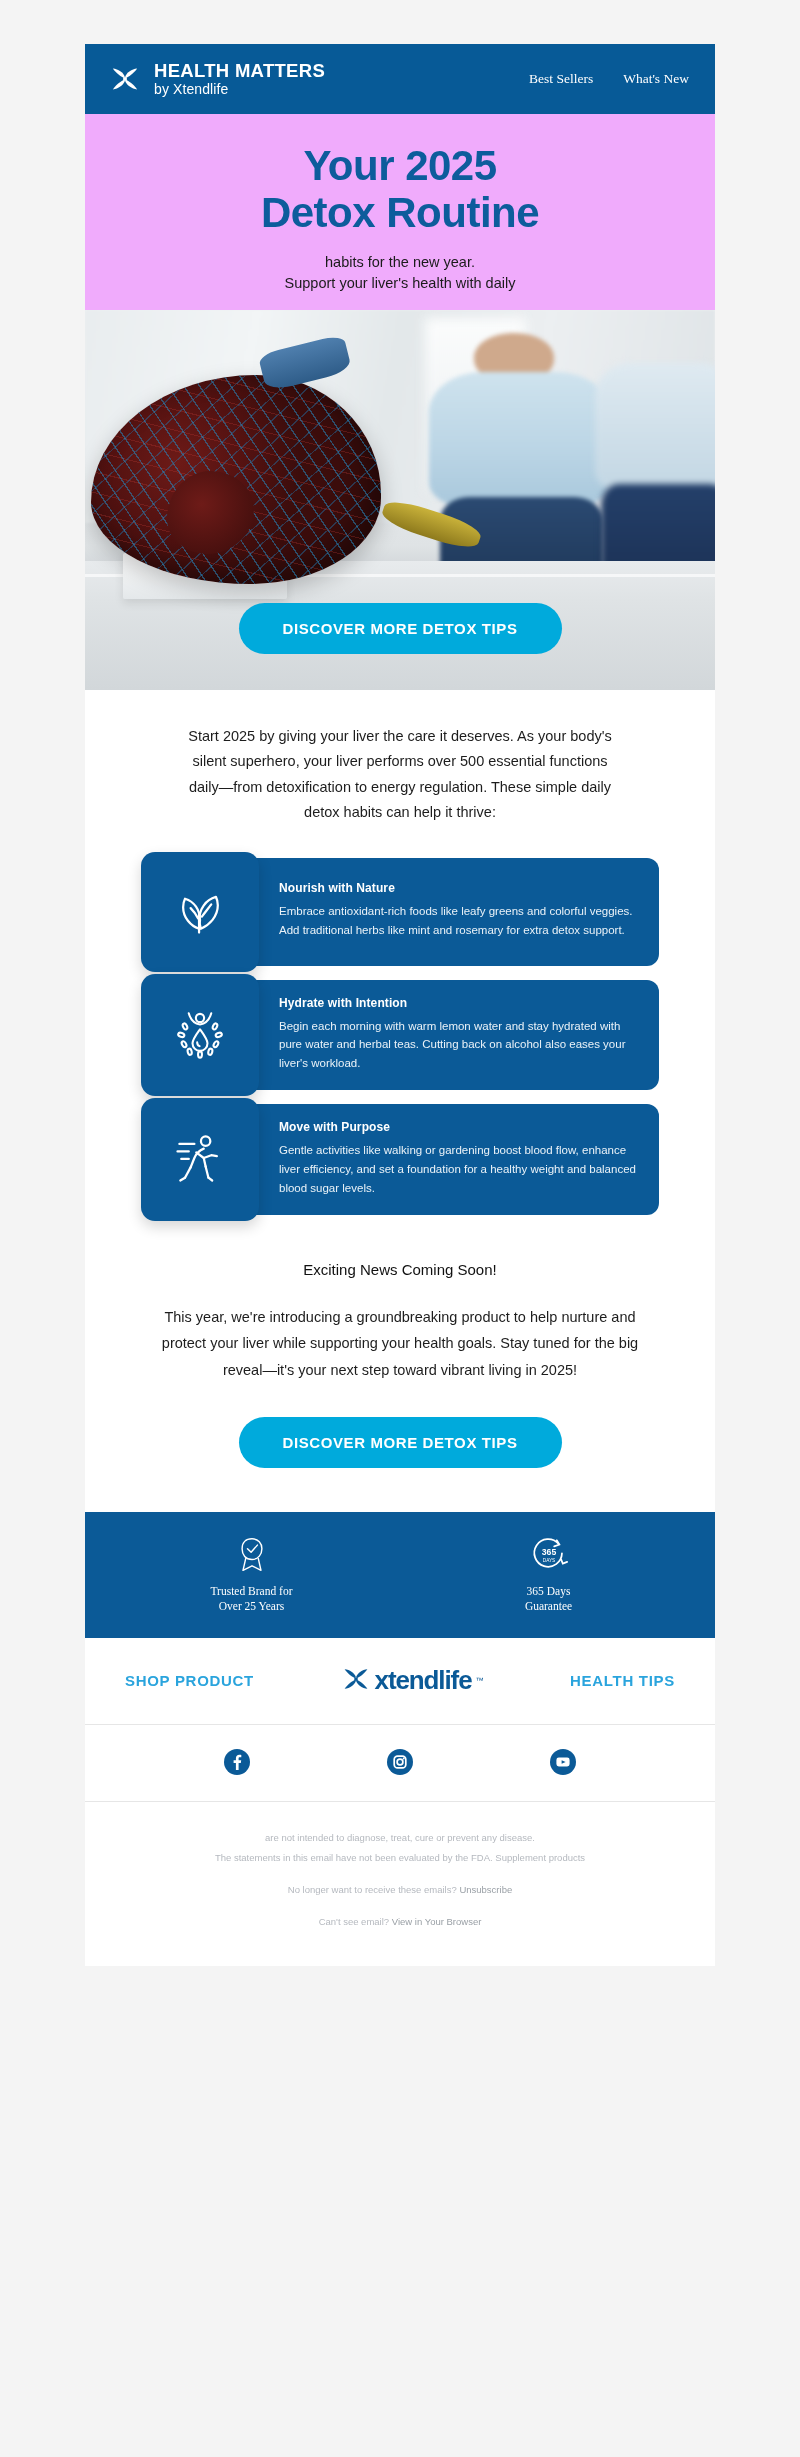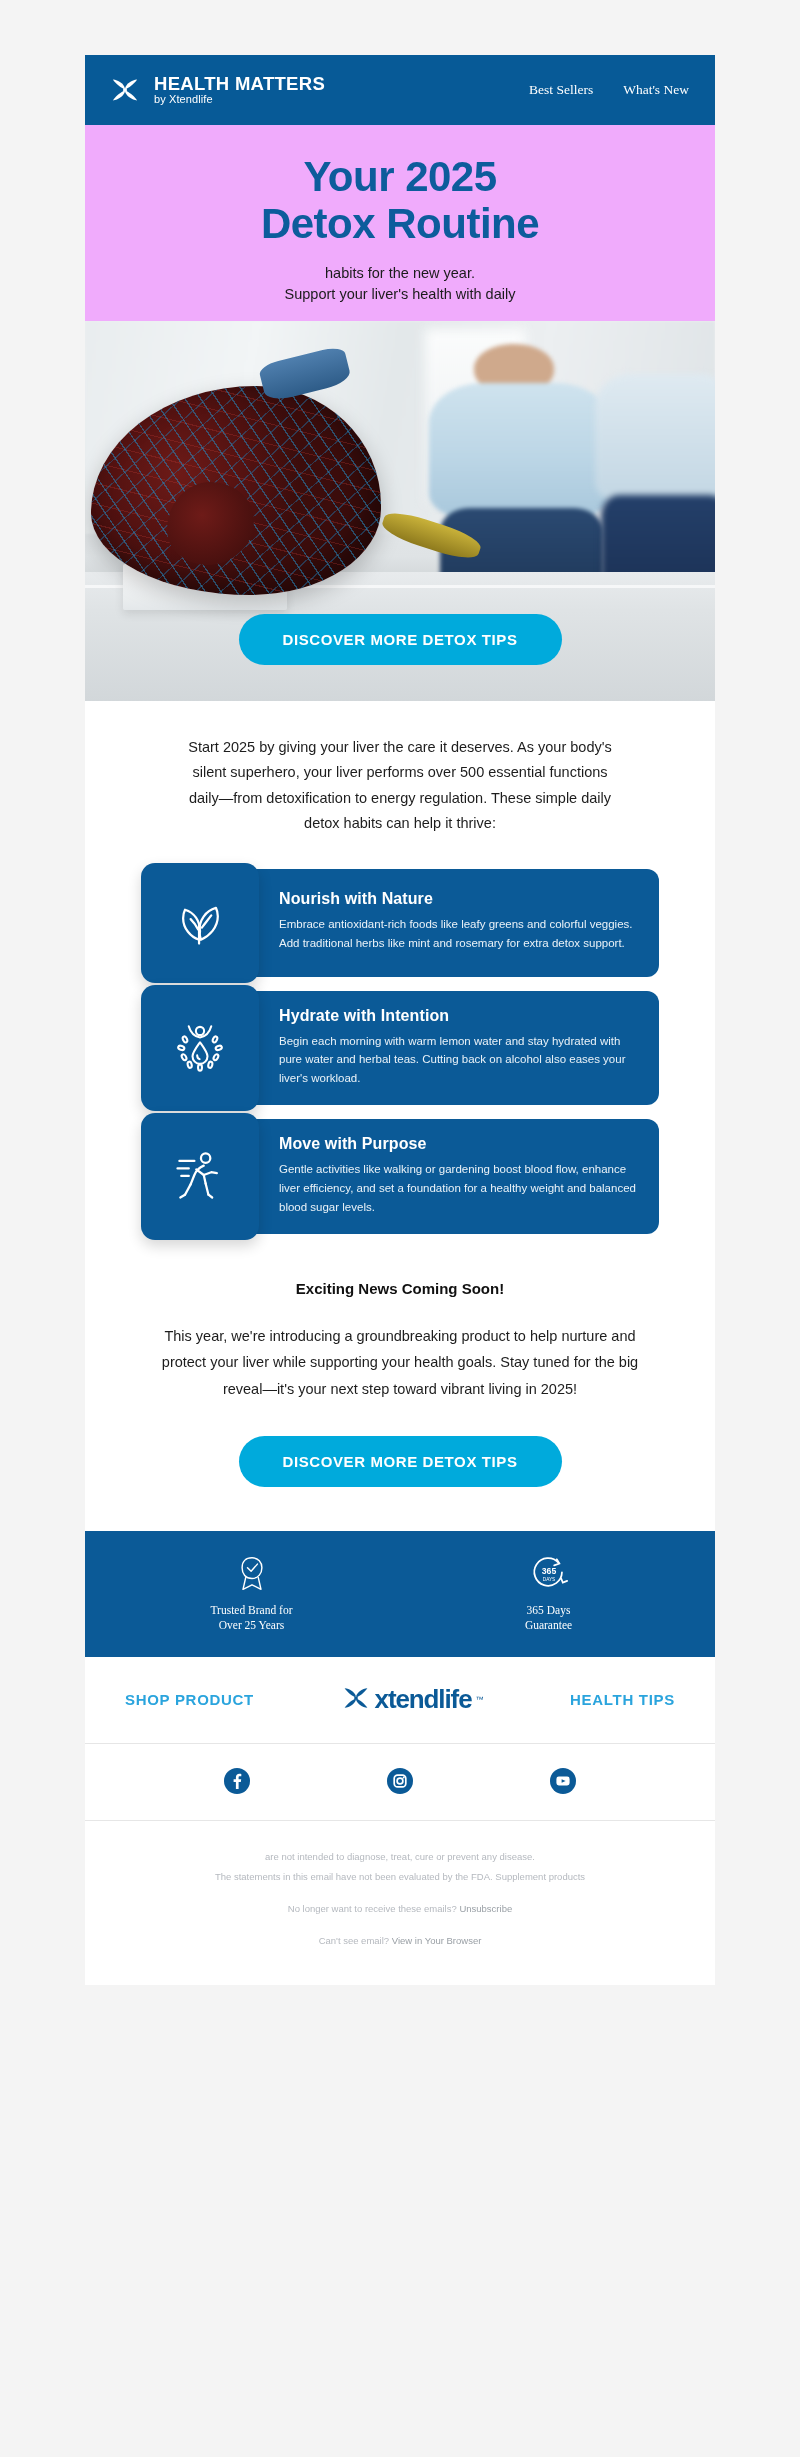--- a/index.html
+++ b/index.html
@@ -9,21 +9,21 @@
     font-family: "Liberation Sans", sans-serif;
   }
   .page {
     width: 800px;
     min-height: 2457px;
     background: #f4f4f4;
     padding: 40px 0 0 0;
   }
   .email {
     width: 630px;
-    margin: 15px auto;
+    margin: 4px auto;
     background: #ffffff;
   }
 
   
   .header {
     background: #075a97;
     height: 70px;
     display: flex;
     align-items: center;
     justify-content: space-between;
@@ -33,21 +33,21 @@
   .logo-mark { width: 32px; height: 32px; flex: 0 0 32px; }
   .brand-text { line-height: 1.05; }
   .brand-title {
     color: #ffffff;
     font-size: 18.5px;
     font-weight: bold;
     letter-spacing: 0.3px;
   }
   .brand-sub {
     color: #ffffff;
-    font-size: 11px;
+    font-size: 14px;
     font-weight: normal;
     letter-spacing: 0.1px;
     margin-top: 1px;
   }
   .header-nav { display: flex; align-items: flex-end; gap: 30px; }
   .header-nav a {
     color: #ffffff;
     font-family: "Liberation Serif", serif;
     font-size: 13.5px;
     text-decoration: none;
@@ -250,36 +250,36 @@
     background: #0b5a97;
     border-radius: 0 12px 12px 0;
     margin-left: -14px;
     padding: 16px 22px 18px 34px;
     color: #ffffff;
     display: flex;
     flex-direction: column;
     justify-content: center;
   }
   .card-title {
-    font-size: 16px;
+    font-size: 12px;
     font-weight: bold;
     margin-bottom: 7px;
     letter-spacing: 0.1px;
   }
   .card-text {
     font-size: 11.5px;
     line-height: 1.62;
     color: #eaf2f8;
   }
 
   
   .news { padding: 22px 70px 0 70px; text-align: center; }
   .news-title {
     font-size: 15px;
-    font-weight: bold;
+    font-weight: normal;
     color: #111111;
     margin-bottom: 26px;
   }
   .news-text {
     font-size: 14.5px;
     line-height: 1.8;
     color: #1d1d1d;
   }
   .news-cta { text-align: center; padding: 34px 0 44px 0; }
 

